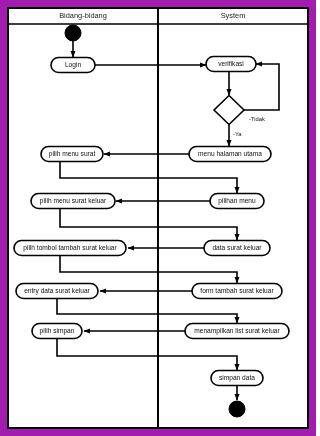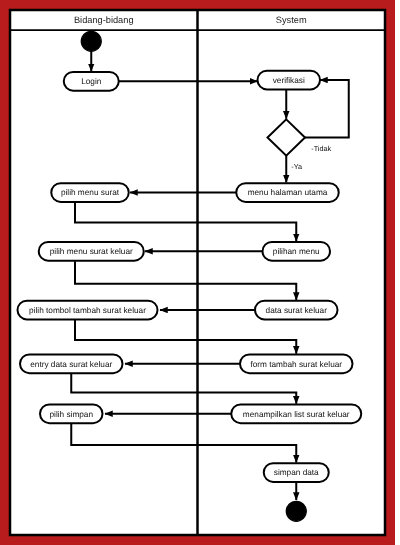--- a/index.html
+++ b/index.html
@@ -11,21 +11,21 @@
   body {
     width: 316px;
     height: 436px;
     font-family: "Liberation Sans", sans-serif;
     overflow: hidden;
   }
   #diagram-root {
     position: relative;
     width: 316px;
     height: 436px;
-    background: #b91c1c;
+    background: #a21caf;
   }
   svg#activity-diagram {
     display: block;
     width: 316px;
     height: 436px;
   }
   .frame-rect {
     fill: #ffffff;
     stroke: #000000;
     stroke-width: 2;

